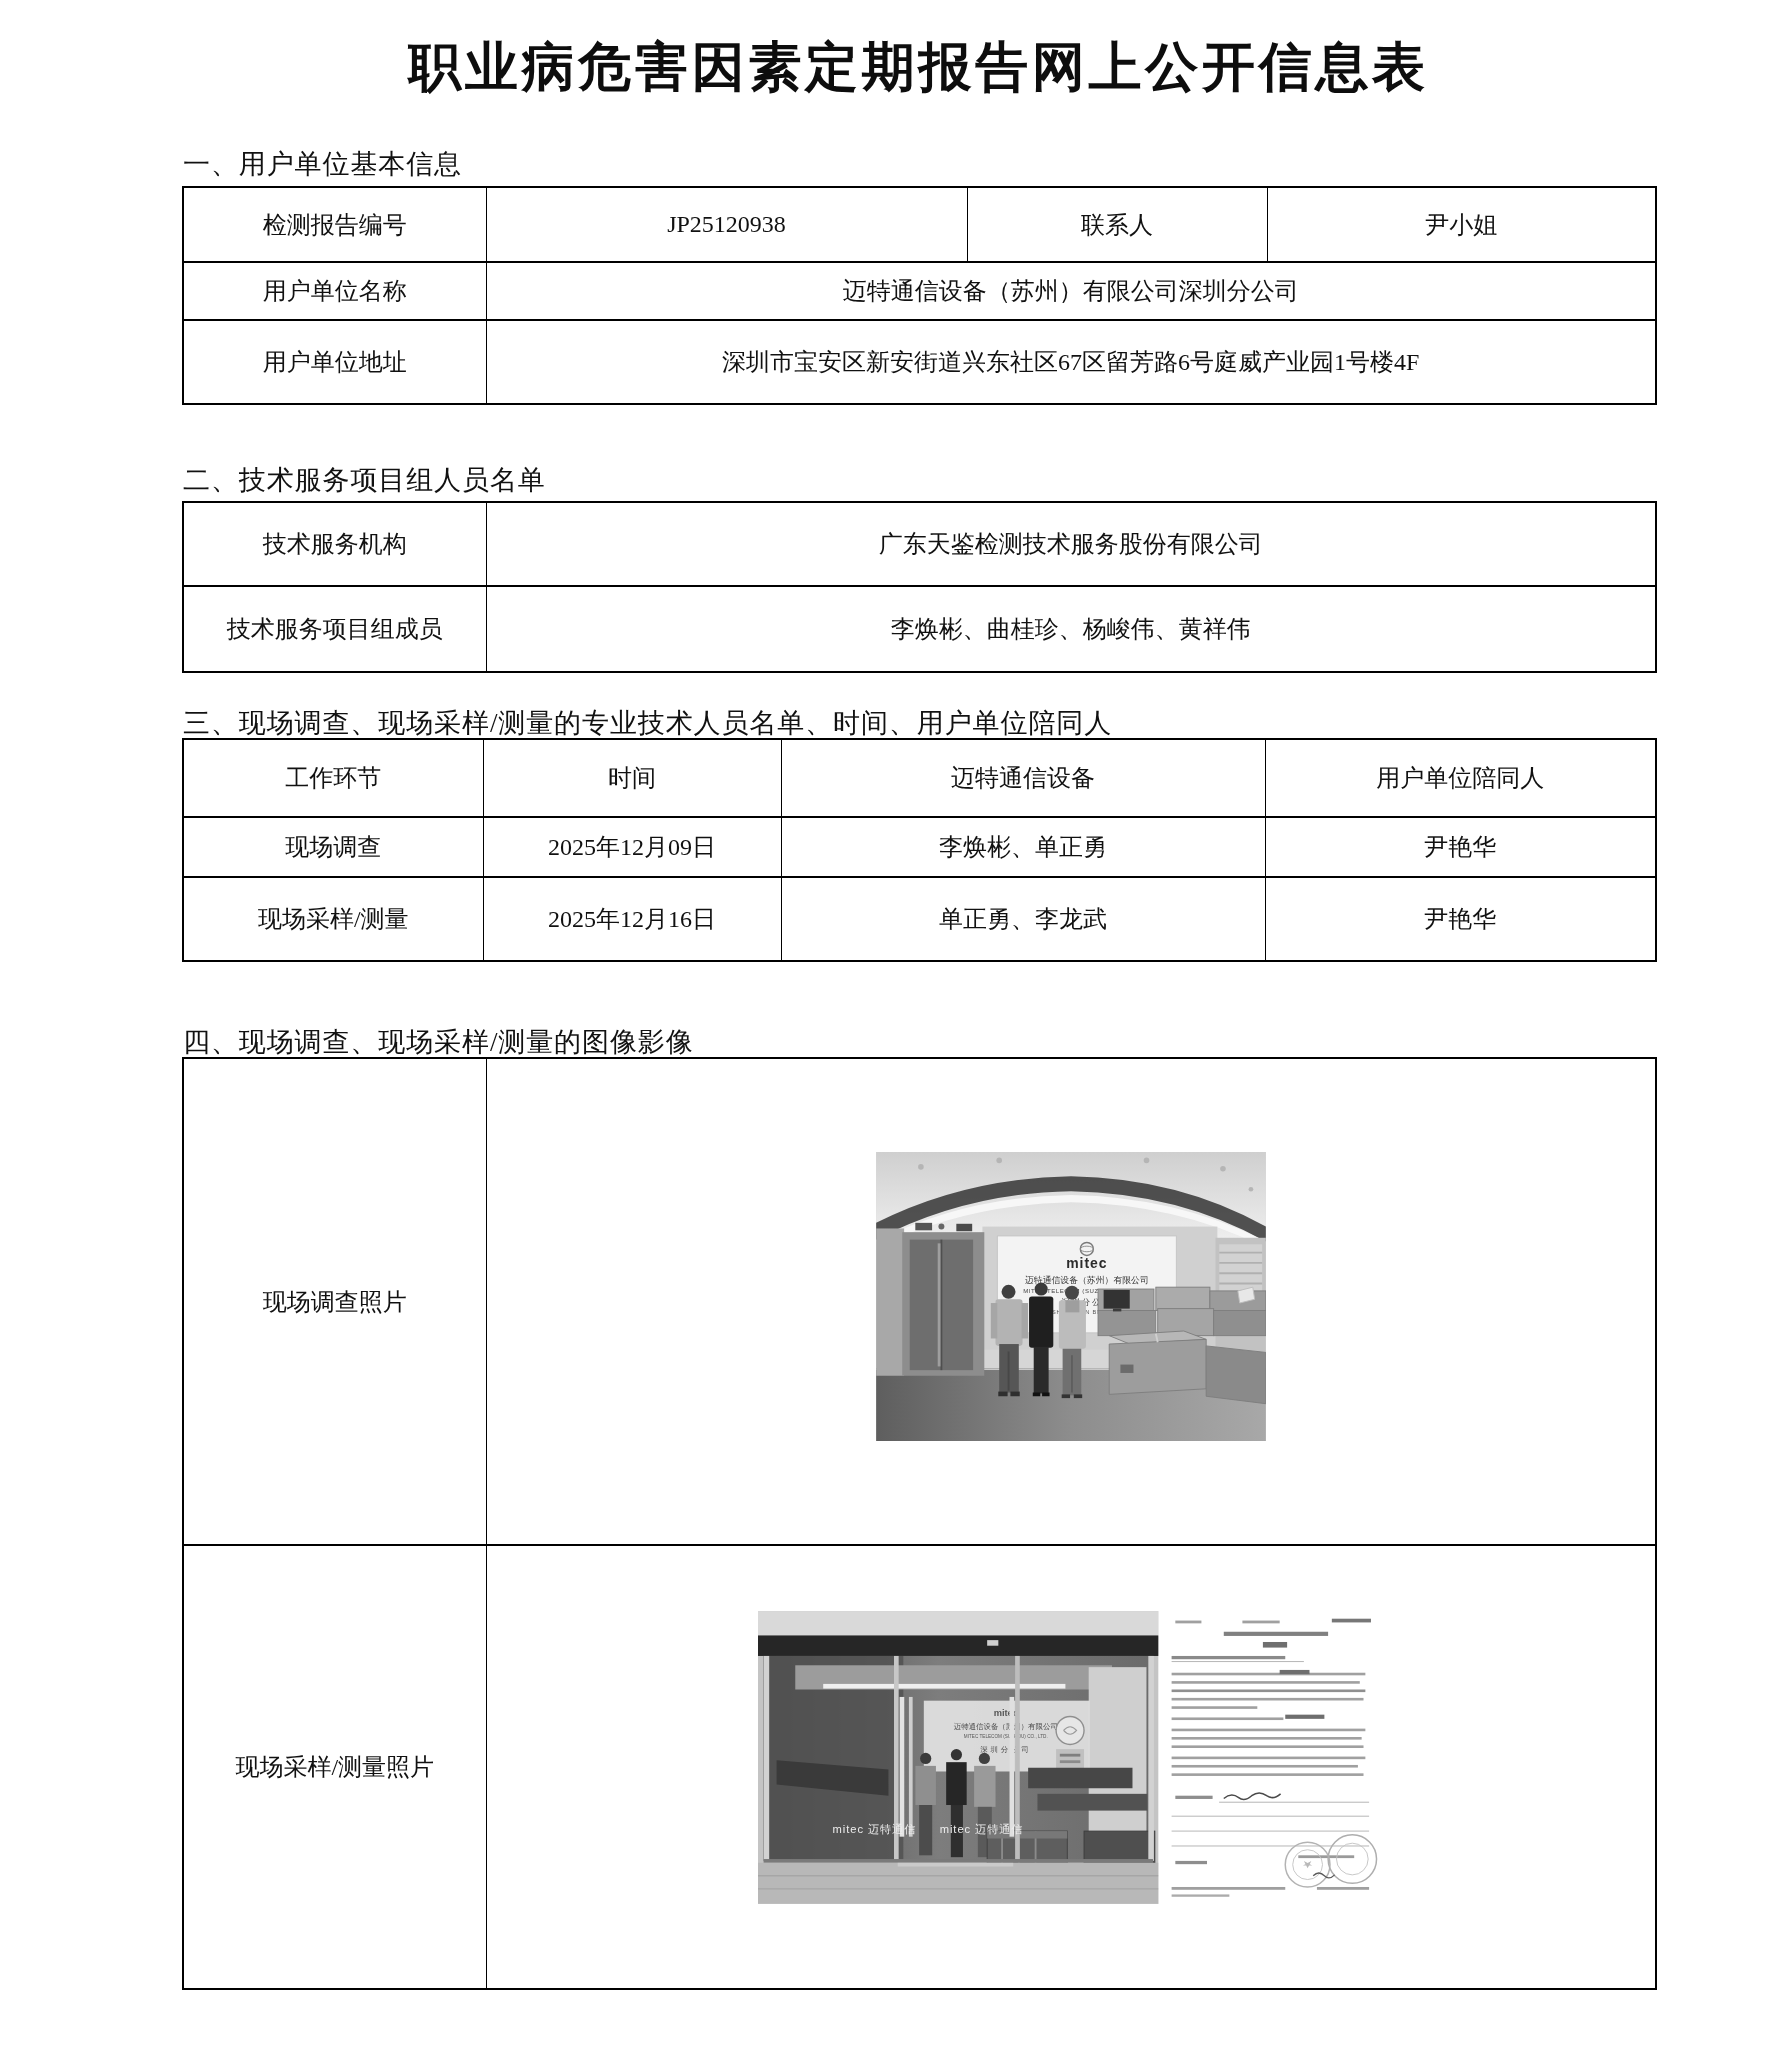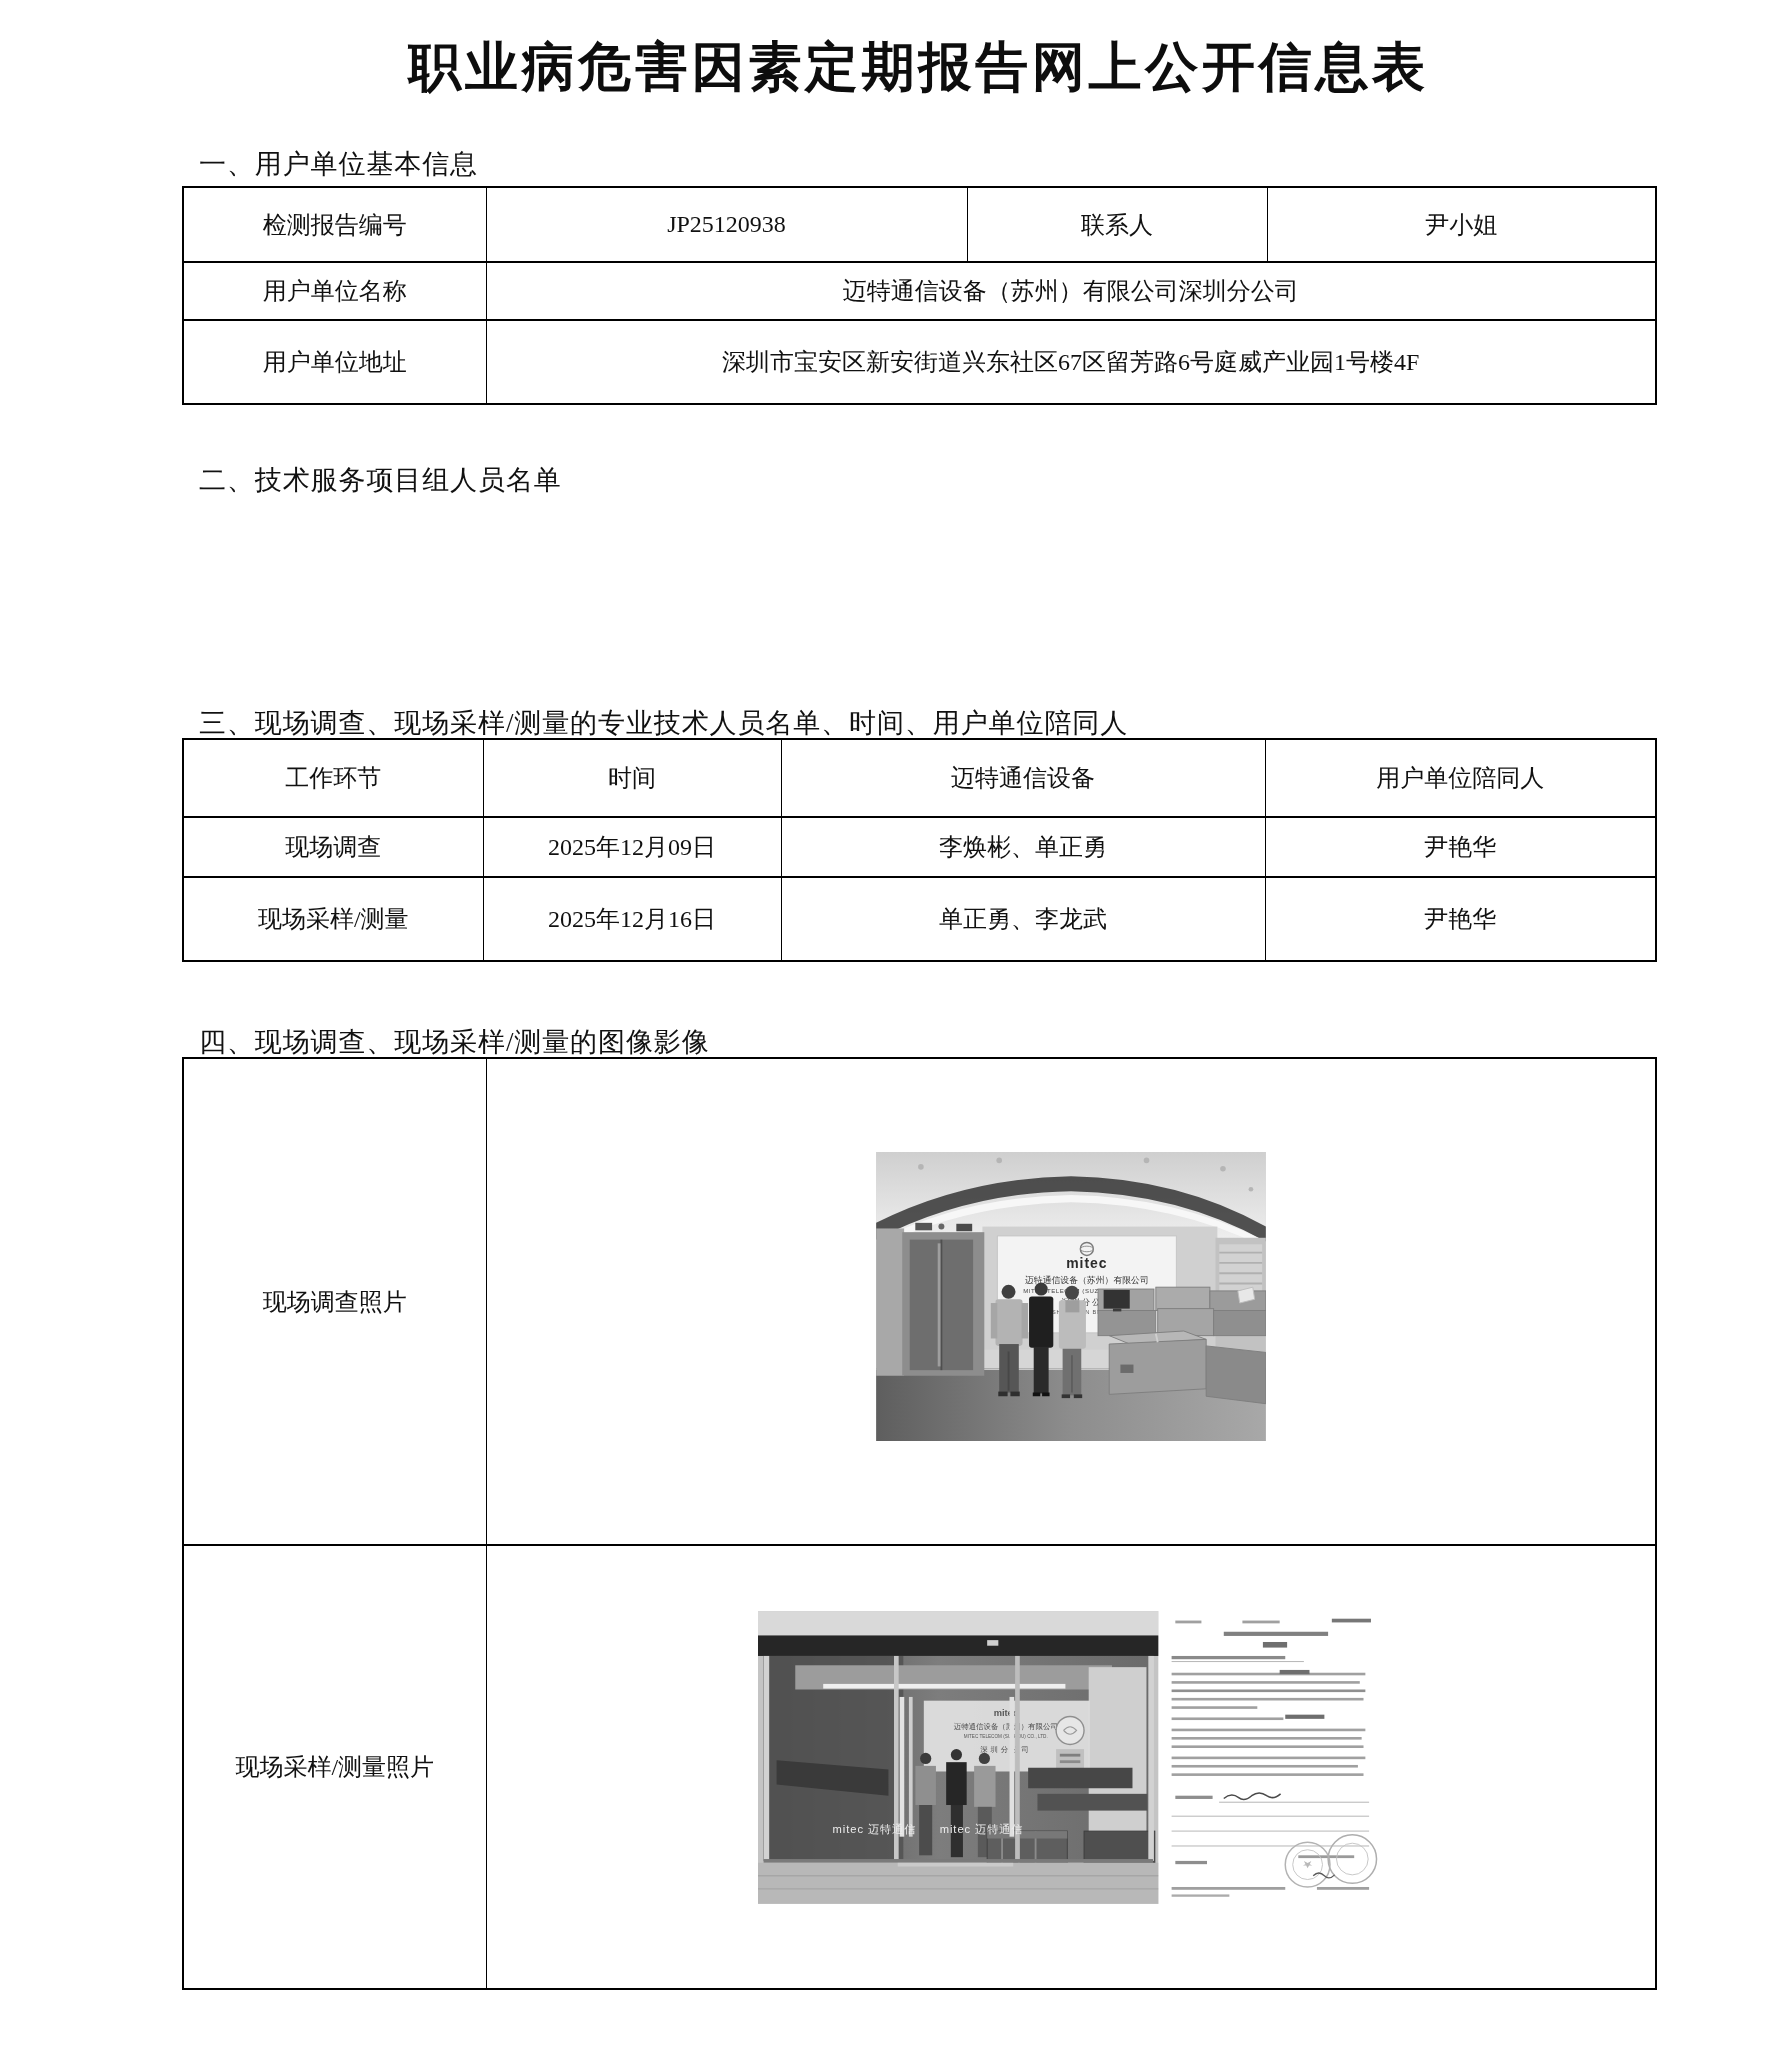--- a/index.html
+++ b/index.html
@@ -13,21 +13,21 @@
     overflow:hidden;
     margin-left:10px;
   }
   .content{position:absolute;left:172px;top:0;width:1473px;height:2061px;}
   .doc-title{
     position:absolute;top:32px;left:0;width:100%;
     text-align:center;font-size:53px;font-weight:700;letter-spacing:3.7px;
     white-space:nowrap;color:#0d0d0d;
   }
   .sec-h{
-    position:absolute;left:17px;font-size:27px;letter-spacing:0.9px;
+    position:absolute;left:1px;font-size:27px;letter-spacing:0.9px;
     white-space:nowrap;color:#111;text-align:right;
   }
   #sec1-h{top:146px}
   #sec2-h{top:462px}
   #sec3-h{top:705px}
   #sec4-h{top:1024px}
   table{
     border-collapse:collapse;table-layout:fixed;width:1473px;
     position:absolute;left:0;
     border:2.8px solid #000;
@@ -78,20 +78,36 @@
         <td colspan="3">迈特通信设备（苏州）有限公司深圳分公司</td>
       </tr>
       <tr style="height:84px">
         <td>用户单位地址</td>
         <td colspan="3">深圳市宝安区新安街道兴东社区67区留芳路6号庭威产业园1号楼4F</td>
       </tr>
     </tbody>
       </table>
 
     <div class="sec-h" id="sec2-h">二、技术服务项目组人员名单</div>
+    <table id="table2">
+      <colgroup>
+          <col style="width:303px">
+          <col style="width:1170px">
+        </colgroup>
+      <tbody>
+          <tr style="height:84px">
+        <td>技术服务机构</td>
+        <td>广东天鉴检测技术服务股份有限公司</td>
+      </tr>
+      <tr style="height:86px">
+        <td>技术服务项目组成员</td>
+        <td>李焕彬、曲桂珍、杨峻伟、黄祥伟</td>
+      </tr>
+    </tbody>
+      </table>
 
     <div class="sec-h" id="sec3-h">三、现场调查、现场采样/测量的专业技术人员名单、时间、用户单位陪同人</div>
     <table id="table3">
       <colgroup>
           <col style="width:300px">
           <col style="width:298px">
           <col style="width:484px">
           <col style="width:391px">
         </colgroup>
       <tbody>

